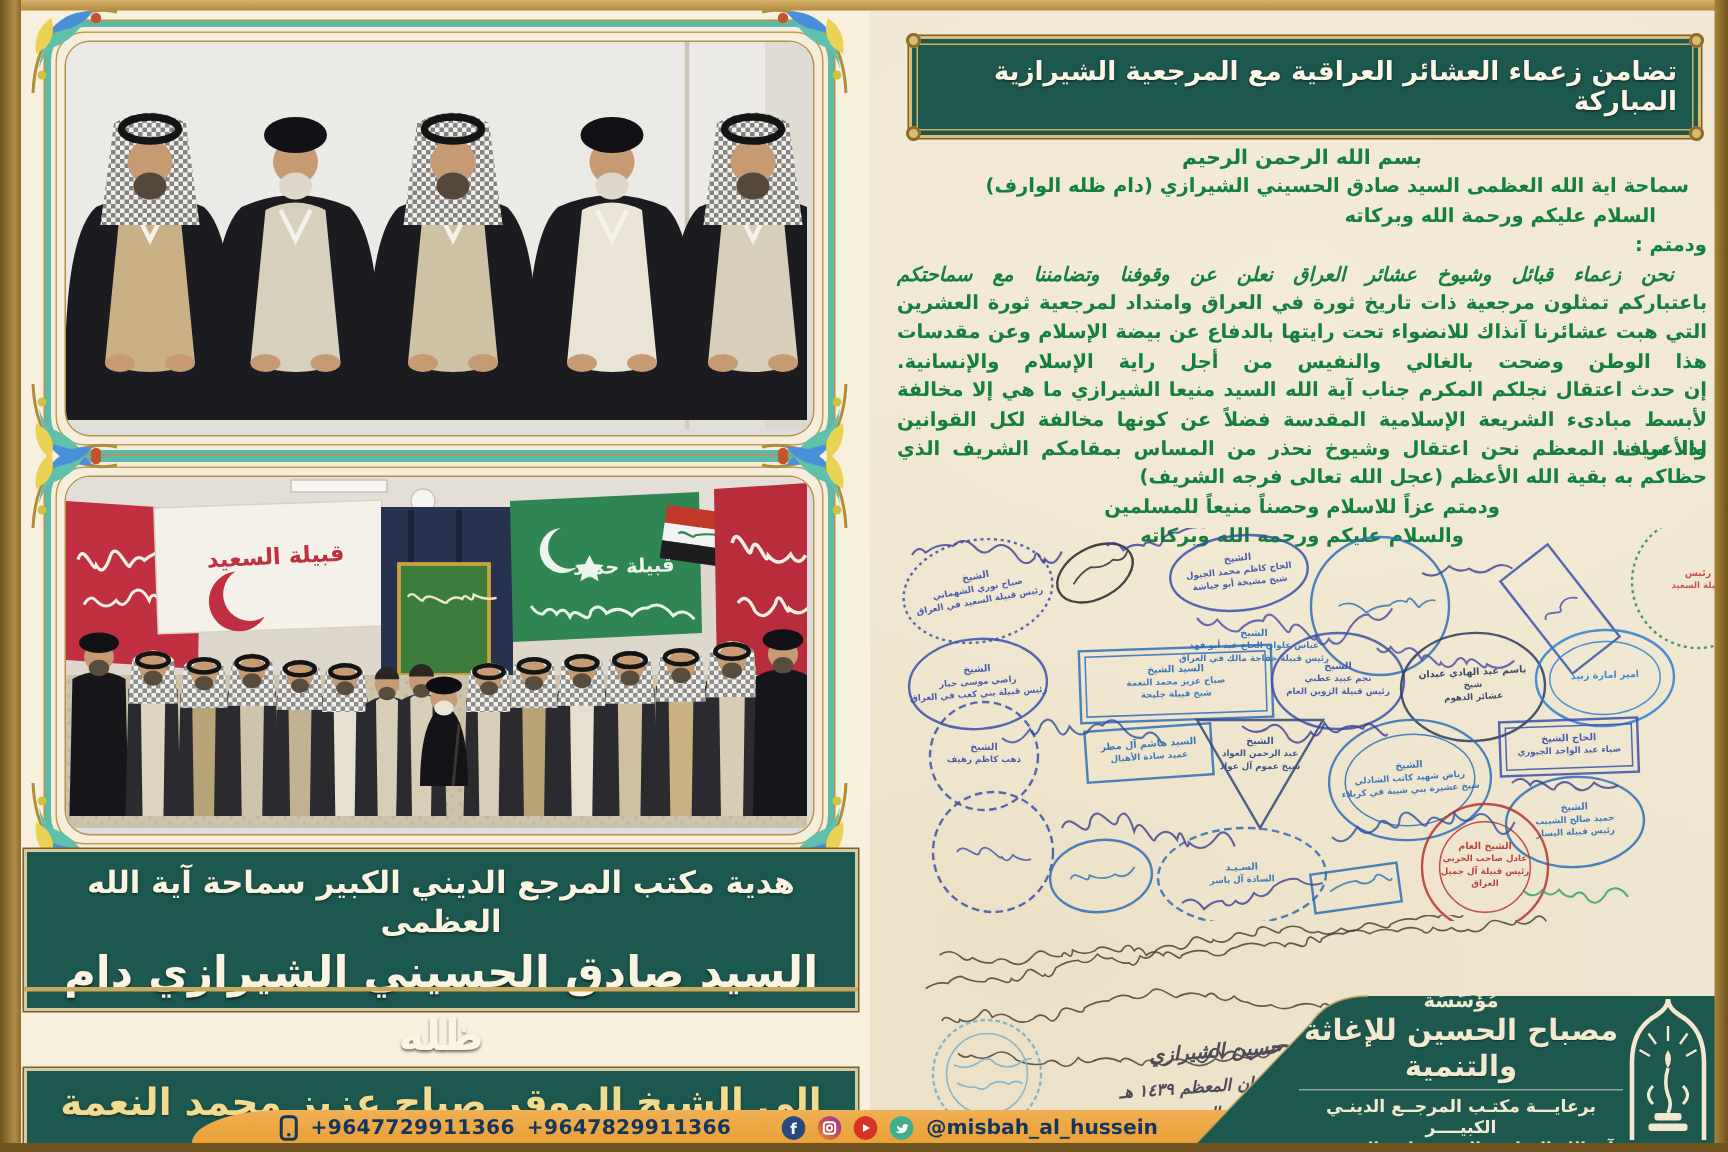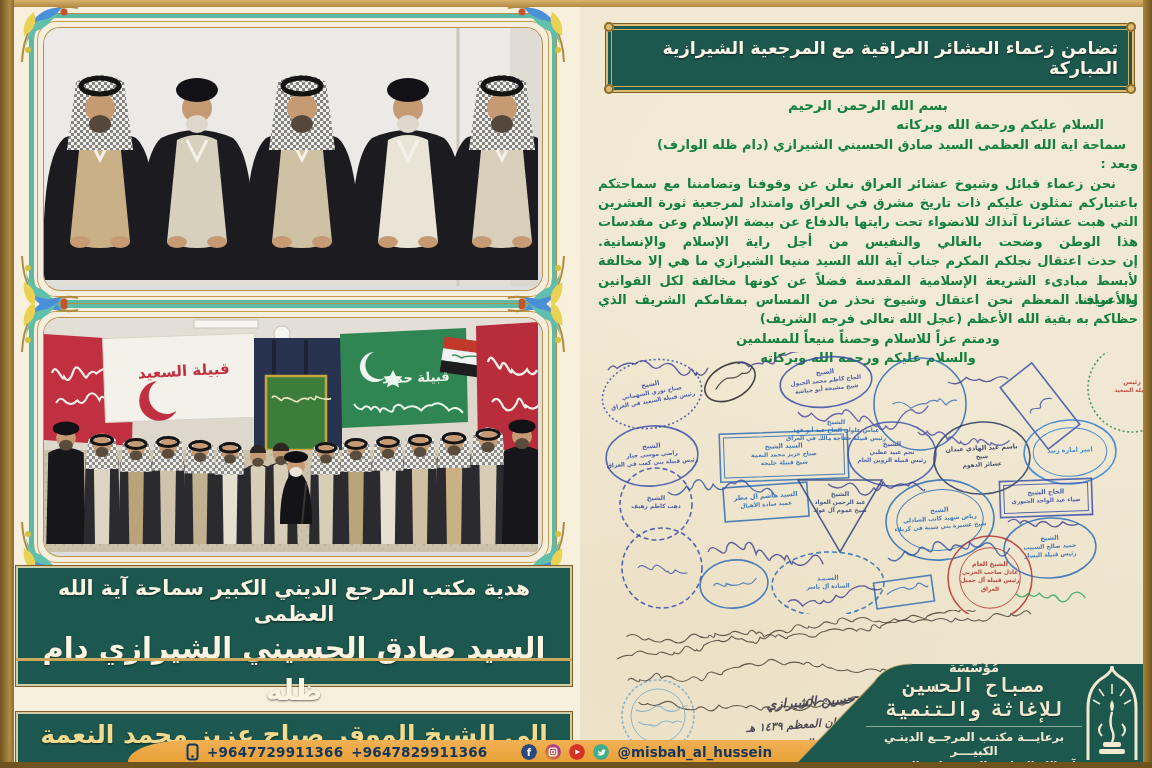--- a/index.html
+++ b/index.html
@@ -36,40 +36,40 @@
       box-shadow:0 0 0 1px #7c5d26, inset 0 0 0 3px #1d584f, inset 0 0 0 4px #cdae62;
       display:flex;align-items:center;justify-content:center;direction:rtl;z-index:2;}
   #title-banner .t{color:#fbf6e8;font-weight:bold;font-size:17.5px;text-shadow:0 1px 2px rgba(0,0,0,.6);padding:0 14px;}
   .banner-dot{position:absolute;width:10px;height:10px;border-radius:50%;background:#d9bc72;box-shadow:inset 0 0 0 2px #8c6b2d;}
   
   #letter{left:598px;top:96px;width:540px;direction:rtl;color:#15803d;font-weight:bold;font-size:13px;z-index:1;}
   #letter div{line-height:19.4px;height:19.4px;white-space:nowrap;}
   #letter .c{text-align:center;}
   #letter .r{text-align:right;white-space:normal;}
   #letter .j{white-space:normal;text-align:justify;text-align-last:justify;}
-  #letter .ind{padding-right:22px;}
+  #letter .ind{padding-right:22px;font-style:italic;}
   #letter .i1{padding-right:12px;}
   #letter .i2{padding-right:34px;}
   
   #stamps-svg{left:588px;top:352px;z-index:2;}
   #note{left:598px;top:610px;width:440px;height:150px;z-index:3;}
   .hw-text{position:absolute;color:#4e4a57;font-style:italic;font-weight:bold;direction:rtl;transform:rotate(-4deg);}
   
   #gold-bar{left:128px;top:740px;width:710px;height:24px;background:linear-gradient(180deg,#f0b054,#e89f35);
             border-top-left-radius:60px 22px;z-index:4;}
   #gold-bar .row{position:absolute;left:58px;top:3px;display:flex;align-items:center;gap:8px;color:#14365c;font-weight:bold;}
   .phone-num{font-size:13.5px;letter-spacing:.2px;}
   .soc{width:16px;height:16px;border-radius:50%;display:inline-block;}
   #handle{font-size:13.5px;}
   #website{font-size:15.5px;margin-left:36px;letter-spacing:.3px;}
   
   #org-banner{left:780px;top:654px;width:372px;height:114px;z-index:5;}
   #org-texts{position:absolute;left:866px;top:660px;width:216px;text-align:center;direction:rtl;color:#f2e9d0;z-index:6;}
   #org-pre{font-size:13px;font-weight:bold;}
-  #org-name{font-size:19.5px;font-weight:bold;line-height:24px;text-shadow:0 1px 1px rgba(0,0,0,.4);font-family:Liberation Mono, monospace;}
+  #org-name{font-size:19.5px;font-weight:bold;line-height:24px;text-shadow:0 1px 1px rgba(0,0,0,.4);}
   #org-sub1{font-size:11.5px;font-weight:bold;margin-top:3px;border-top:1px solid rgba(242,233,208,.55);padding-top:3px;}
   #org-sub2{font-size:11px;font-weight:bold;margin-top:1px;}
   #lamp{position:absolute;left:1082px;top:664px;z-index:6;}
   svg text{font-family:"DejaVu Sans",sans-serif;}
 </style>
 </head>
 <body>
 
 <svg width="0" height="0" style="position:absolute">
   <defs>
@@ -361,45 +361,45 @@
       </svg>
     <svg class="corner" style="left:-16px;bottom:-16px;transform:scaleY(-1)">
         <use href="#flor"></use>
       </svg>
     <svg class="corner" style="right:-16px;bottom:-16px;transform:scale(-1,-1)">
         <use href="#flor"></use>
       </svg>
   </div>
 </div>
 
-<div class="abs teal-box" style="top:566px;height:120px;">
+<div class="abs teal-box" style="top:566px;height:108px;">
   <div class="ded1">هدية مكتب المرجع الديني الكبير سماحة آية الله العظمى</div>
   <div class="ded2">السيد صادق الحسيني الشيرازي دام ظله</div>
 </div>
 <div id="gold-rule" class="abs"></div>
 <div class="abs teal-box" style="top:677px;height:80px;margin-top:35px;">
   <div class="ded3">إلى الشيخ الموقر صباح عزيز محمد النعمة</div>
 </div>
 
 <div id="title-banner" class="abs">
   <div class="t">تضامن زعماء العشائر العراقية مع المرجعية الشيرازية المباركة</div>
   <div class="banner-dot" style="left:-4px;top:-4px"></div>
   <div class="banner-dot" style="right:-4px;top:-4px"></div>
   <div class="banner-dot" style="left:-4px;bottom:-4px"></div>
   <div class="banner-dot" style="right:-4px;bottom:-4px"></div>
 </div>
 
 <div id="letter" class="abs">
   <div class="c" style="font-size:13.5px">بسم الله الرحمن الرحيم</div>
+  <div class="r i1">سماحة اية الله العظمى السيد صادق الحسيني الشيرازي (دام ظله الوارف)</div>
   <div class="r i2">السلام عليكم ورحمة الله وبركاته</div>
-  <div class="r i1">سماحة اية الله العظمى السيد صادق الحسيني الشيرازي (دام ظله الوارف)</div>
-  <div class="r">وبعد :</div>
+  <div class="r">ودمتم :</div>
   <div id="letter-lines">
       <div class="j ind">نحن زعماء قبائل وشيوخ عشائر العراق نعلن عن وقوفنا وتضامننا مع سماحتكم</div>
-      <div class="j">باعتباركم تمثلون عليكم ذات تاريخ مشرق في العراق وامتداد لمرجعية ثورة العشرين</div>
+      <div class="j">باعتباركم تمثلون مرجعية ذات تاريخ ثورة في العراق وامتداد لمرجعية ثورة العشرين</div>
       <div class="j">التي هبت عشائرنا آنذاك للانضواء تحت رايتها بالدفاع عن بيضة الإسلام وعن مقدسات</div>
       <div class="j">هذا الوطن وضحت بالغالي والنفيس من أجل راية الإسلام والإنسانية.</div>
       <div class="j">إن حدث اعتقال نجلكم المكرم جناب آية الله السيد منيعا الشيرازي ما هي إلا مخالفة</div>
       <div class="j">لأبسط مبادىء الشريعة الإسلامية المقدسة فضلاً عن كونها مخالفة لكل القوانين والأعراف.</div>
       <div class="j">لذا سيدنا المعظم نحن اعتقال وشيوخ نحذر من المساس بمقامكم الشريف الذي</div>
       <div class="r">حظاكم به بقية الله الأعظم (عجل الله تعالى فرجه الشريف)</div>
       <div class="c">ودمتم عزاً للاسلام وحصناً منيعاً للمسلمين</div>
       <div class="c">والسلام عليكم ورحمه الله وبركاته</div>
     </div>
 </div>

